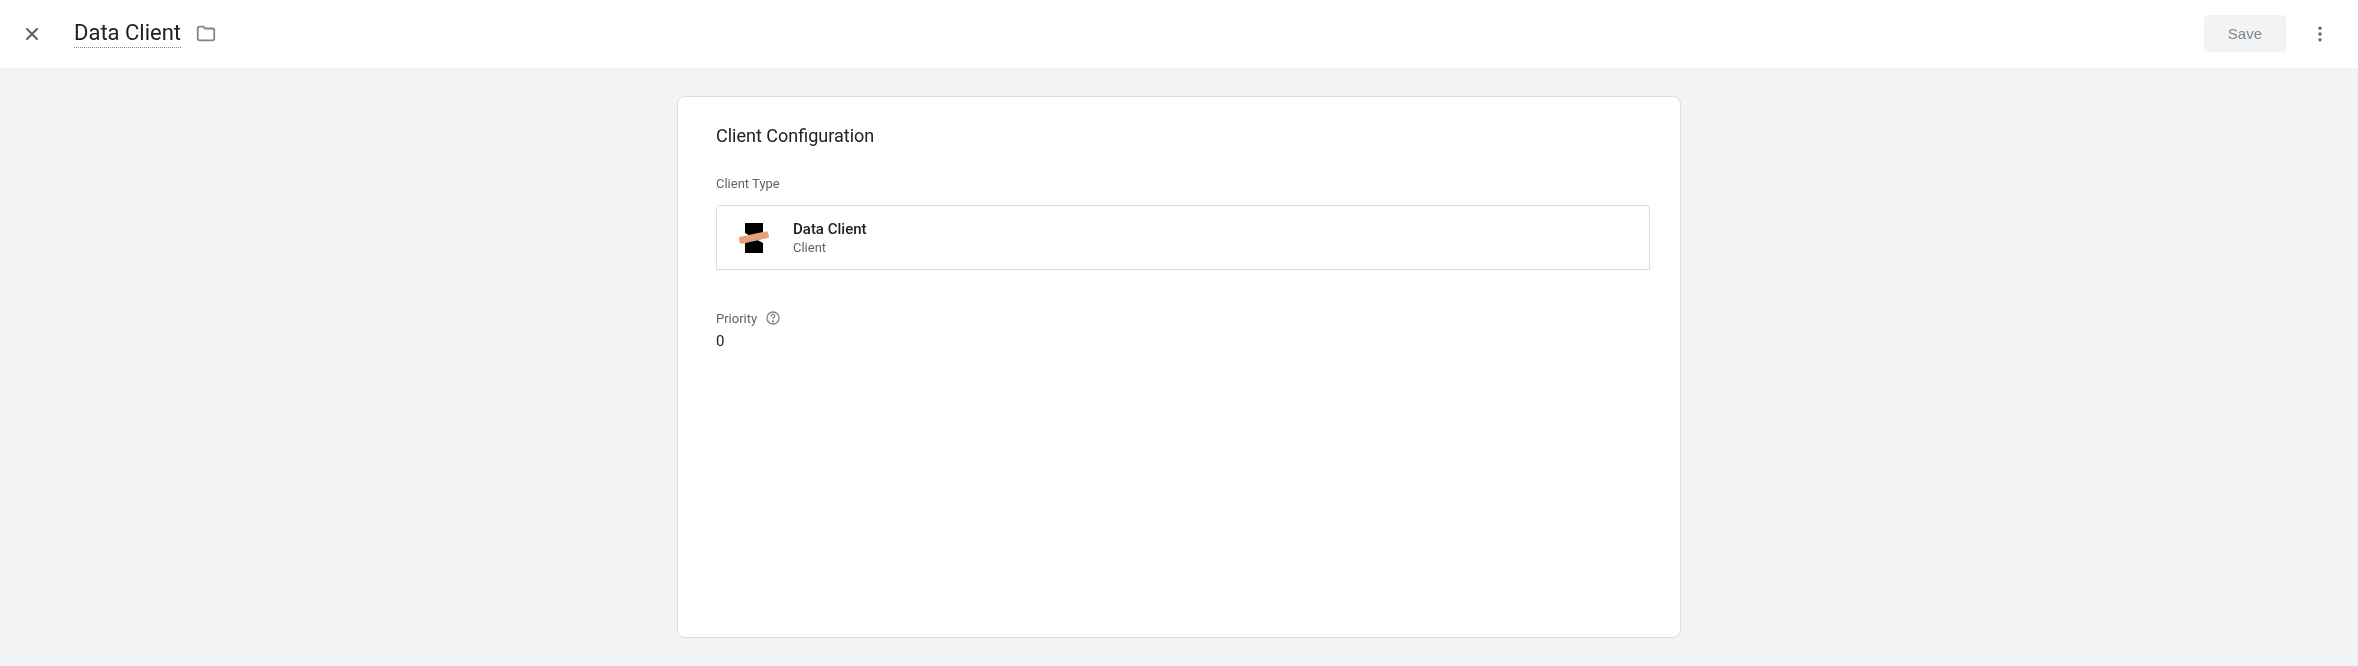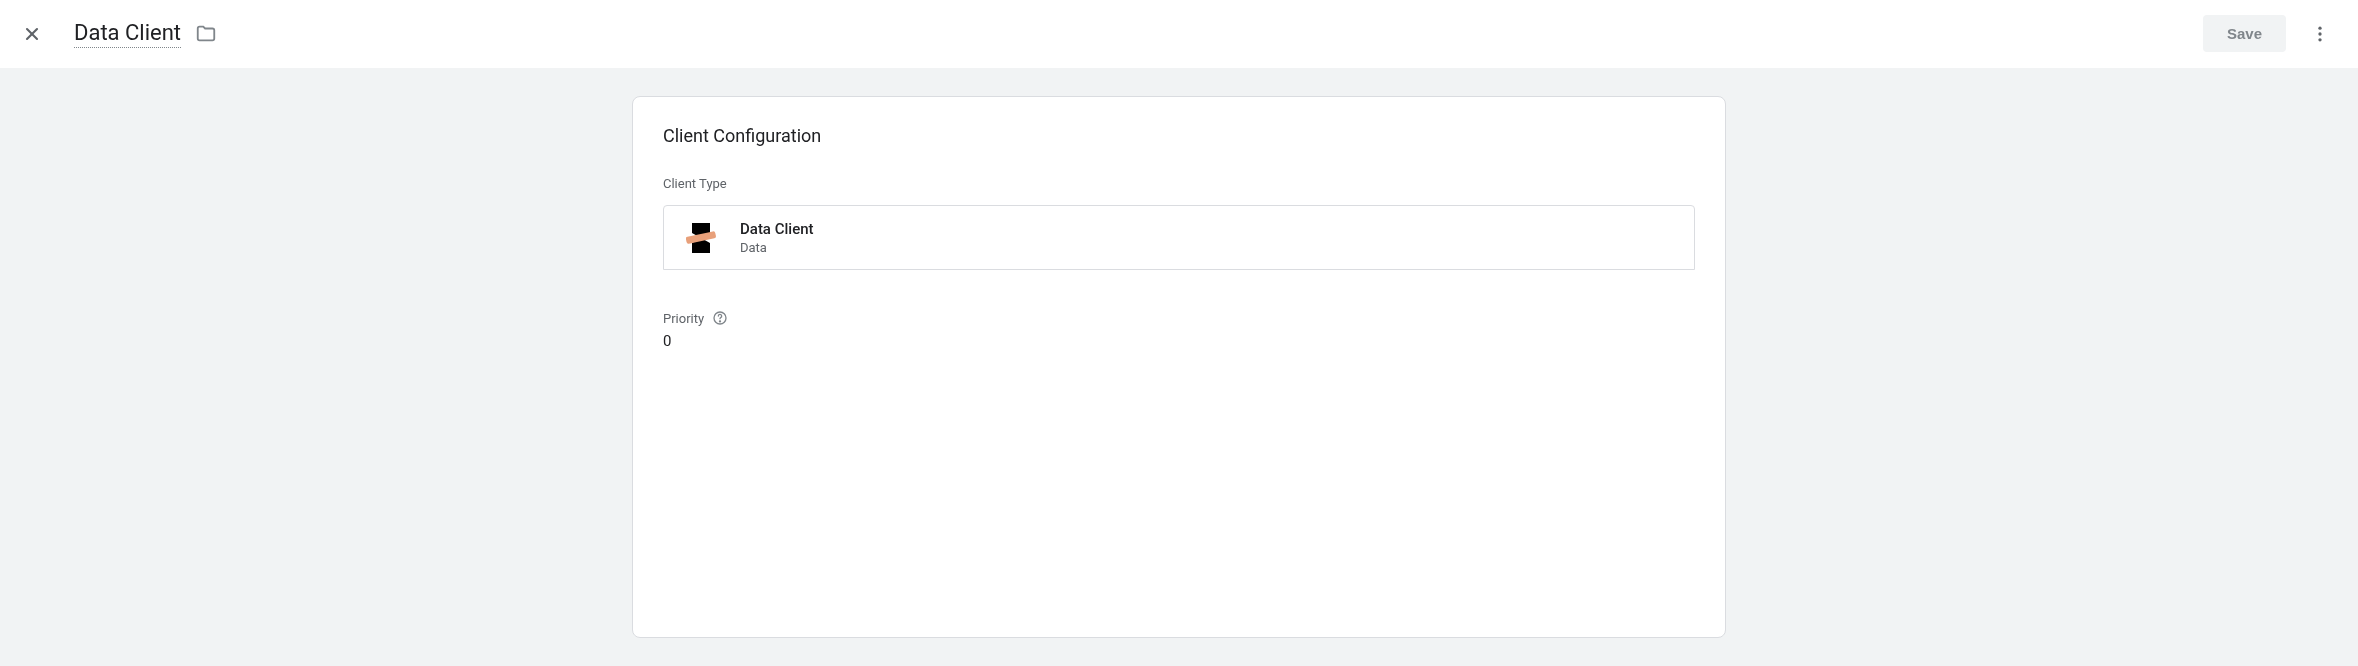--- a/index.html
+++ b/index.html
@@ -47,21 +47,21 @@
     .header-spacer {
       flex: 1;
     }
     .save-button {
       background: #f1f3f4;
       color: #80868b;
       border: none;
       border-radius: 4px;
       padding: 10px 24px;
       font-size: 15px;
-      font-weight: 700;
+      font-weight: 400;
       cursor: pointer;
       margin-right: 16px;
     }
     .more-icon {
       color: #5f6368;
       cursor: pointer;
       display: flex;
       align-items: center;
       padding: 8px;
     }
@@ -69,22 +69,22 @@
       background: #f1f3f4;
       min-height: calc(100vh - 68px);
       padding: 28px 0;
       display: flex;
       justify-content: center;
     }
     .config-card {
       background: #fff;
       border: 1px solid #dadce0;
       border-radius: 8px;
-      width: 1094px;
-      padding: 28px 0 28px 0;
+      width: 1004px;
+      padding: 28px 0 28px 8px;
     }
     .card-title {
       font-size: 18px;
       font-weight: 400;
       color: #202124;
       padding: 0 30px;
       margin-bottom: 30px;
     }
     .section-label {
       font-size: 13px;
@@ -214,21 +214,21 @@
 
     <div class="client-type-box">
       <div class="client-logo">
         <svg width="30" height="34" viewBox="0 0 30 34">
           <path d="M 6 2 L 24 2 L 24 12 L 15 17 L 24 22 L 24 32 L 6 32 L 6 22 L 15 17 L 6 12 Z" fill="#000"></path>
           <rect x="0" y="13" width="30" height="7" rx="2" fill="#e8a07a" transform="rotate(-12 15 17)"></rect>
         </svg>
       </div>
       <div class="client-info">
         <span class="client-name">Data Client</span>
-        <span class="client-vendor">Data</span>
+        <span class="client-vendor">Client</span>
       </div>
     </div>
 
 
     <div class="priority-section">
       <div class="priority-label-row">
         <span>Priority</span>
         <div class="help-icon">
           <svg width="16" height="16" viewBox="0 0 24 24" fill="none" stroke="currentColor" stroke-width="2">
             <circle cx="12" cy="12" r="9"></circle>

